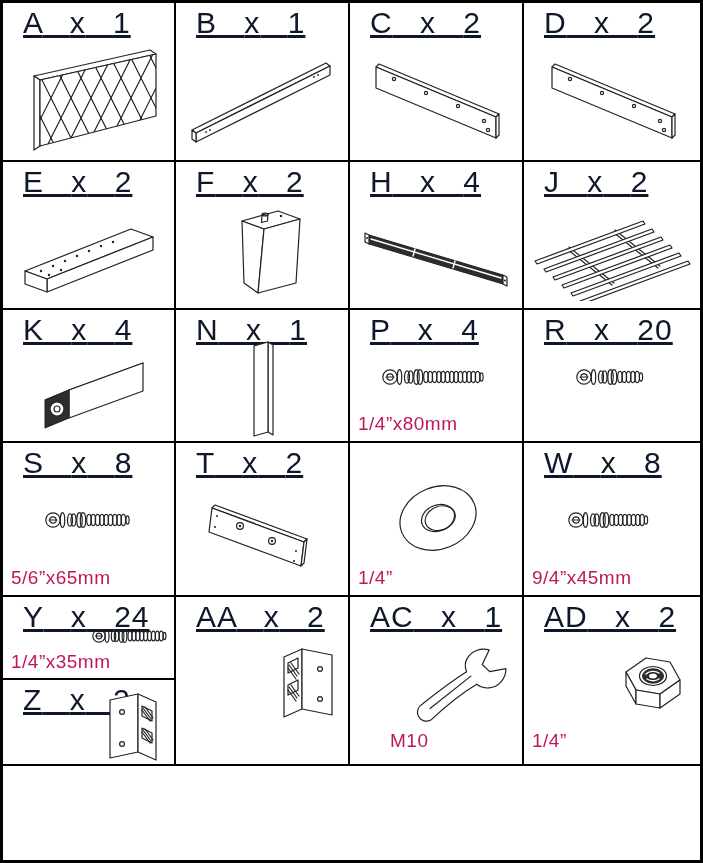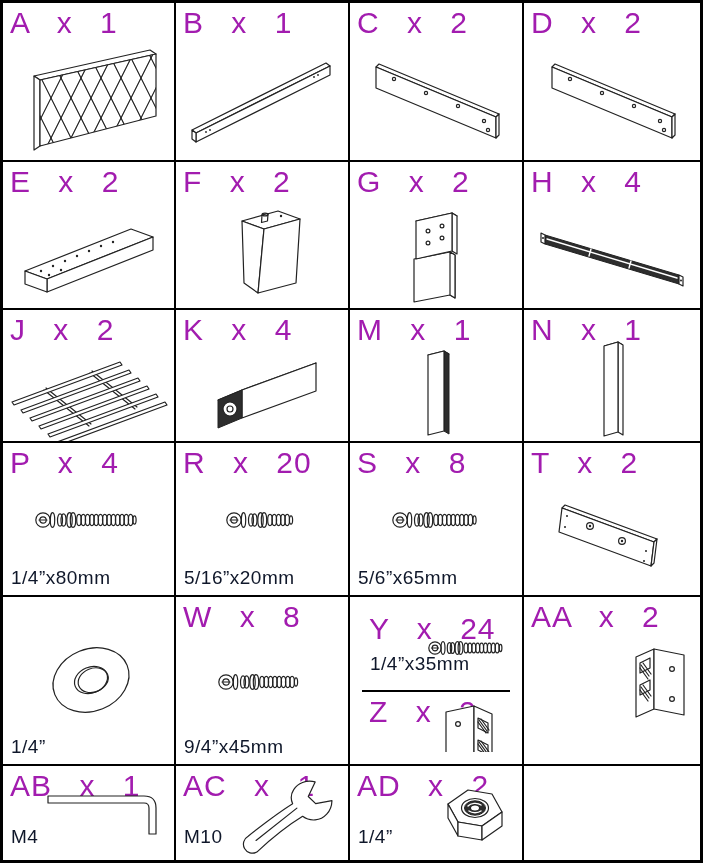--- a/index.html
+++ b/index.html
@@ -8,51 +8,51 @@
     border:3px solid #000;background:#fff;
     display:grid;
     grid-template-columns:173px 174px 174px 1fr;
     grid-template-rows:159px 148px 133px 154px 169px 1fr;
     font-family:"Liberation Sans",sans-serif;
   }
   .cell{position:relative;box-sizing:border-box;border-right:2px solid #000;border-bottom:2px solid #000;overflow:hidden;background:#fff;}
   .cell:nth-child(4n){border-right:none;}
   .cell:nth-child(n+21){border-bottom:none;}
   .lbl{
-    position:absolute;top:3px;left:7px;white-space:nowrap;
-    font-weight:300;font-size:30px;line-height:1.1;color:#a21caf;
-    letter-spacing:1px;word-spacing:18px;
+    position:absolute;top:3px;left:20px;white-space:nowrap;
+    font-weight:300;font-size:30px;line-height:1.1;color:#0f172a;
+    letter-spacing:1px;word-spacing:18px;text-decoration:underline;
   }
   .spec{
     position:absolute;left:8px;bottom:6px;
-    font-weight:300;font-size:19px;color:#0f172a;letter-spacing:.5px;white-space:nowrap;
+    font-weight:300;font-size:19px;color:#be185d;letter-spacing:.5px;white-space:nowrap;
   }
   .art{position:absolute;left:0;right:0;top:32px;bottom:0;display:flex;align-items:center;justify-content:center;}
   .art svg{display:block;}
   .s{fill:none;stroke:#222;stroke-width:1.2;stroke-linejoin:round;stroke-linecap:round;}
   .w{fill:#fff;stroke:#222;stroke-width:1.2;stroke-linejoin:round;}
   .d{fill:#2d2d2d;stroke:#222;stroke-width:1;stroke-linejoin:round;}
   .dot{fill:#222;stroke:none;}
   .wl{fill:none;stroke:#fff;stroke-width:1.4;stroke-linecap:round;}
   .c-p .art,.c-r .art,.c-s .art,.c-w .art{top:36px;bottom:34px;}
   .c-u .art{top:30px;bottom:32px;}
   .c-t .art{top:28px;}
   
-  .split{padding:12px;display:grid;grid-template-rows:83px 1fr;}
+  .split{padding:0;display:grid;grid-template-rows:83px 1fr;}
   .subcell{position:relative;overflow:hidden;}
   .subcell.top{border-bottom:2px solid #000;}
   .c-y .art{left:auto;right:4px;top:24px;bottom:auto;}
-  .c-y .spec{bottom:15px;}
+  .c-y .spec{bottom:5px;}
   .c-z .art{left:auto;right:10px;top:4px;bottom:auto;}
   
   .c-aa .art{left:auto;right:6px;top:2px;bottom:2px;}
   .c-ab .art{left:auto;right:8px;top:16px;bottom:auto;}
   .c-ab .spec{bottom:12px;}
   .c-ac .art{left:auto;right:4px;top:0;bottom:0;}
-  .c-ac .spec{bottom:12px;}
+  .c-ac .spec{bottom:12px;margin-left:32px;}
   .c-ad .art{left:auto;right:10px;top:4px;bottom:4px;}
   .c-ad .spec{bottom:12px;}
 </style>
 </head>
 <body>
 
 <div class="sheet">
 
   <div class="cell c-a">
     <div class="lbl"><span>A</span> <span>x</span> <span>1</span></div>
@@ -162,36 +162,20 @@
         <path class="w" d="M60,22 L96,12 L118,20 L82,30 Z"></path>
         <path class="w" d="M60,22 L82,30 L76,94 L62,84 Z"></path>
         <path class="w" d="M82,30 L118,20 L114,84 L76,94 Z"></path>
         <path class="w" d="M80,16 L86,14.5 L85.5,22 L79.5,23.5 Z"></path>
         <ellipse class="s" cx="83" cy="15.5" rx="3" ry="1.4"></ellipse>
         <circle class="dot" cx="99" cy="17" r="1.2"></circle>
       </svg>
     </div>
   </div>
 
-  <div class="cell c-g">
-    <div class="lbl"><span>G</span> <span>x</span> <span>2</span></div>
-    <div class="art">
-      <svg width="160" height="108" viewBox="0 0 160 108">
-        <path class="w" d="M58,62 L94,55 L99,58 L99,101 L94,98 L58,105 Z"></path>
-        <path class="w" d="M94,55 L99,58 L99,101 L94,98 Z"></path>
-        <path class="w" d="M60,24 L96,16 L101,19 L65,27 Z"></path>
-        <path class="w" d="M96,16 L101,19 L101,57 L96,54 Z"></path>
-        <path class="w" d="M60,24 L96,16 L96,54 L60,62 Z"></path>
-        <circle class="s" cx="72" cy="34" r="1.9"></circle>
-          <circle class="s" cx="86" cy="29" r="1.9"></circle>
-        <circle class="s" cx="72" cy="46" r="1.9"></circle>
-          <circle class="s" cx="86" cy="41" r="1.9"></circle>
-      </svg>
-    </div>
-  </div>
 
   <div class="cell c-h">
     <div class="lbl"><span>H</span> <span>x</span> <span>4</span></div>
     <div class="art">
       <svg width="162" height="104" viewBox="0 0 162 104">
         <path class="d" d="M14,36 L148,76 L148,85 L14,45 Z"></path>
         <path class="wl" d="M16,40 L146,79"></path>
         <path class="w" d="M10,34 L14,36 L14,45 L10,43 Z"></path>
         <path class="w" d="M148,76 L152,78 L152,87 L148,85 Z"></path>
         <circle class="dot" cx="12" cy="39" r="1"></circle>
@@ -225,30 +209,20 @@
         <path class="w" d="M36,58 L60,48 L134,21 L110,31 Z"></path>
         <path class="w" d="M60,48 L134,21 L134,49 L60,76 Z"></path>
         <path class="d" d="M36,58 L60,48 L60,76 L36,86 Z"></path>
         <circle class="w" cx="48" cy="67" r="7"></circle>
         <circle class="s" cx="48" cy="67" r="3"></circle>
       </svg>
     </div>
   </div>
 
 
-  <div class="cell c-m">
-    <div class="lbl"><span>M</span> <span>x</span> <span>1</span></div>
-    <div class="art">
-      <svg width="160" height="98" viewBox="0 0 160 98">
-        <path class="w" d="M72,12 L88,8 L93,11 L77,15 Z"></path>
-        <path class="d" d="M88,8 L93,11 L93,91 L88,88 Z"></path>
-        <path class="w" d="M72,12 L88,8 L88,88 L72,92 Z"></path>
-      </svg>
-    </div>
-  </div>
 
   <div class="cell c-n">
     <div class="lbl"><span>N</span> <span>x</span> <span>1</span></div>
     <div class="art">
       <svg width="160" height="116" viewBox="0 0 160 116">
         <path class="d" d="M72,12 L86,8 L91,11 L77,15 Z"></path>
         <path class="w" d="M86,8 L91,11 L91,101 L86,98 Z"></path>
         <path class="w" d="M72,12 L86,8 L86,98 L72,102 Z"></path>
       </svg>
     </div>
@@ -302,21 +276,20 @@
             <ellipse cx="40" cy="20" rx="2.7" ry="7.4"></ellipse>
           <ellipse cx="46" cy="20" rx="2.3" ry="5.6"></ellipse>
             <ellipse cx="50.3" cy="20" rx="2.3" ry="5.6"></ellipse>
             <ellipse cx="54.6" cy="20" rx="2.3" ry="5.6"></ellipse>
             <ellipse cx="58.9" cy="20" rx="2.3" ry="5.6"></ellipse>
             <ellipse cx="63.2" cy="20" rx="2.3" ry="5.6"></ellipse>
           <ellipse cx="67" cy="20" rx="1.6" ry="4.2"></ellipse>
         </g>
       </svg>
     </div>
-    <div class="spec">5/16”x20mm</div>
   </div>
 
   <div class="cell c-s">
     <div class="lbl"><span>S</span> <span>x</span> <span>8</span></div>
     <div class="art">
       <svg width="92" height="40" viewBox="0 0 92 40">
         <g class="s">
           <circle cx="10" cy="20" r="7.2"></circle>
             <circle cx="10" cy="20" r="3.2"></circle>
             <line x1="6" y1="20" x2="14" y2="20"></line>
@@ -456,29 +429,20 @@
         <path class="w" d="M12,26 L22,21 L22,31 L12,36 Z"></path>
         <path class="s" d="M13,28 L21,39 M15,26 L23,37 M12,31 L20,42"></path>
         <path class="w" d="M12,48 L22,43 L22,53 L12,58 Z"></path>
         <path class="s" d="M13,50 L21,61 M15,48 L23,59 M12,53 L20,64"></path>
         <circle class="s" cx="44" cy="32" r="2.4"></circle>
         <circle class="s" cx="44" cy="62" r="2.4"></circle>
       </svg>
     </div>
   </div>
 
-  <div class="cell c-ab">
-    <div class="lbl"><span>AB</span> <span>x</span> <span>1</span></div>
-    <div class="art">
-      <svg width="128" height="56" viewBox="0 0 128 56">
-        <path class="w" d="M10,14 L106,14 Q118,14 118,26 L118,52 L111,52 L111,26 Q111,21 106,21 L10,21 Z"></path>
-      </svg>
-    </div>
-    <div class="spec">M4</div>
-  </div>
 
   <div class="cell c-ac">
     <div class="lbl"><span>AC</span> <span>x</span> <span>1</span></div>
     <div class="art">
       <svg width="116" height="92" viewBox="0 0 116 92">
         <g transform="rotate(-35 58 50)">
           <path class="w" d="M16,44
             a9,9 0 0 0 -2,18
             c22,-3 42,-4 58,-3
             c3,9 12,14 21,12

